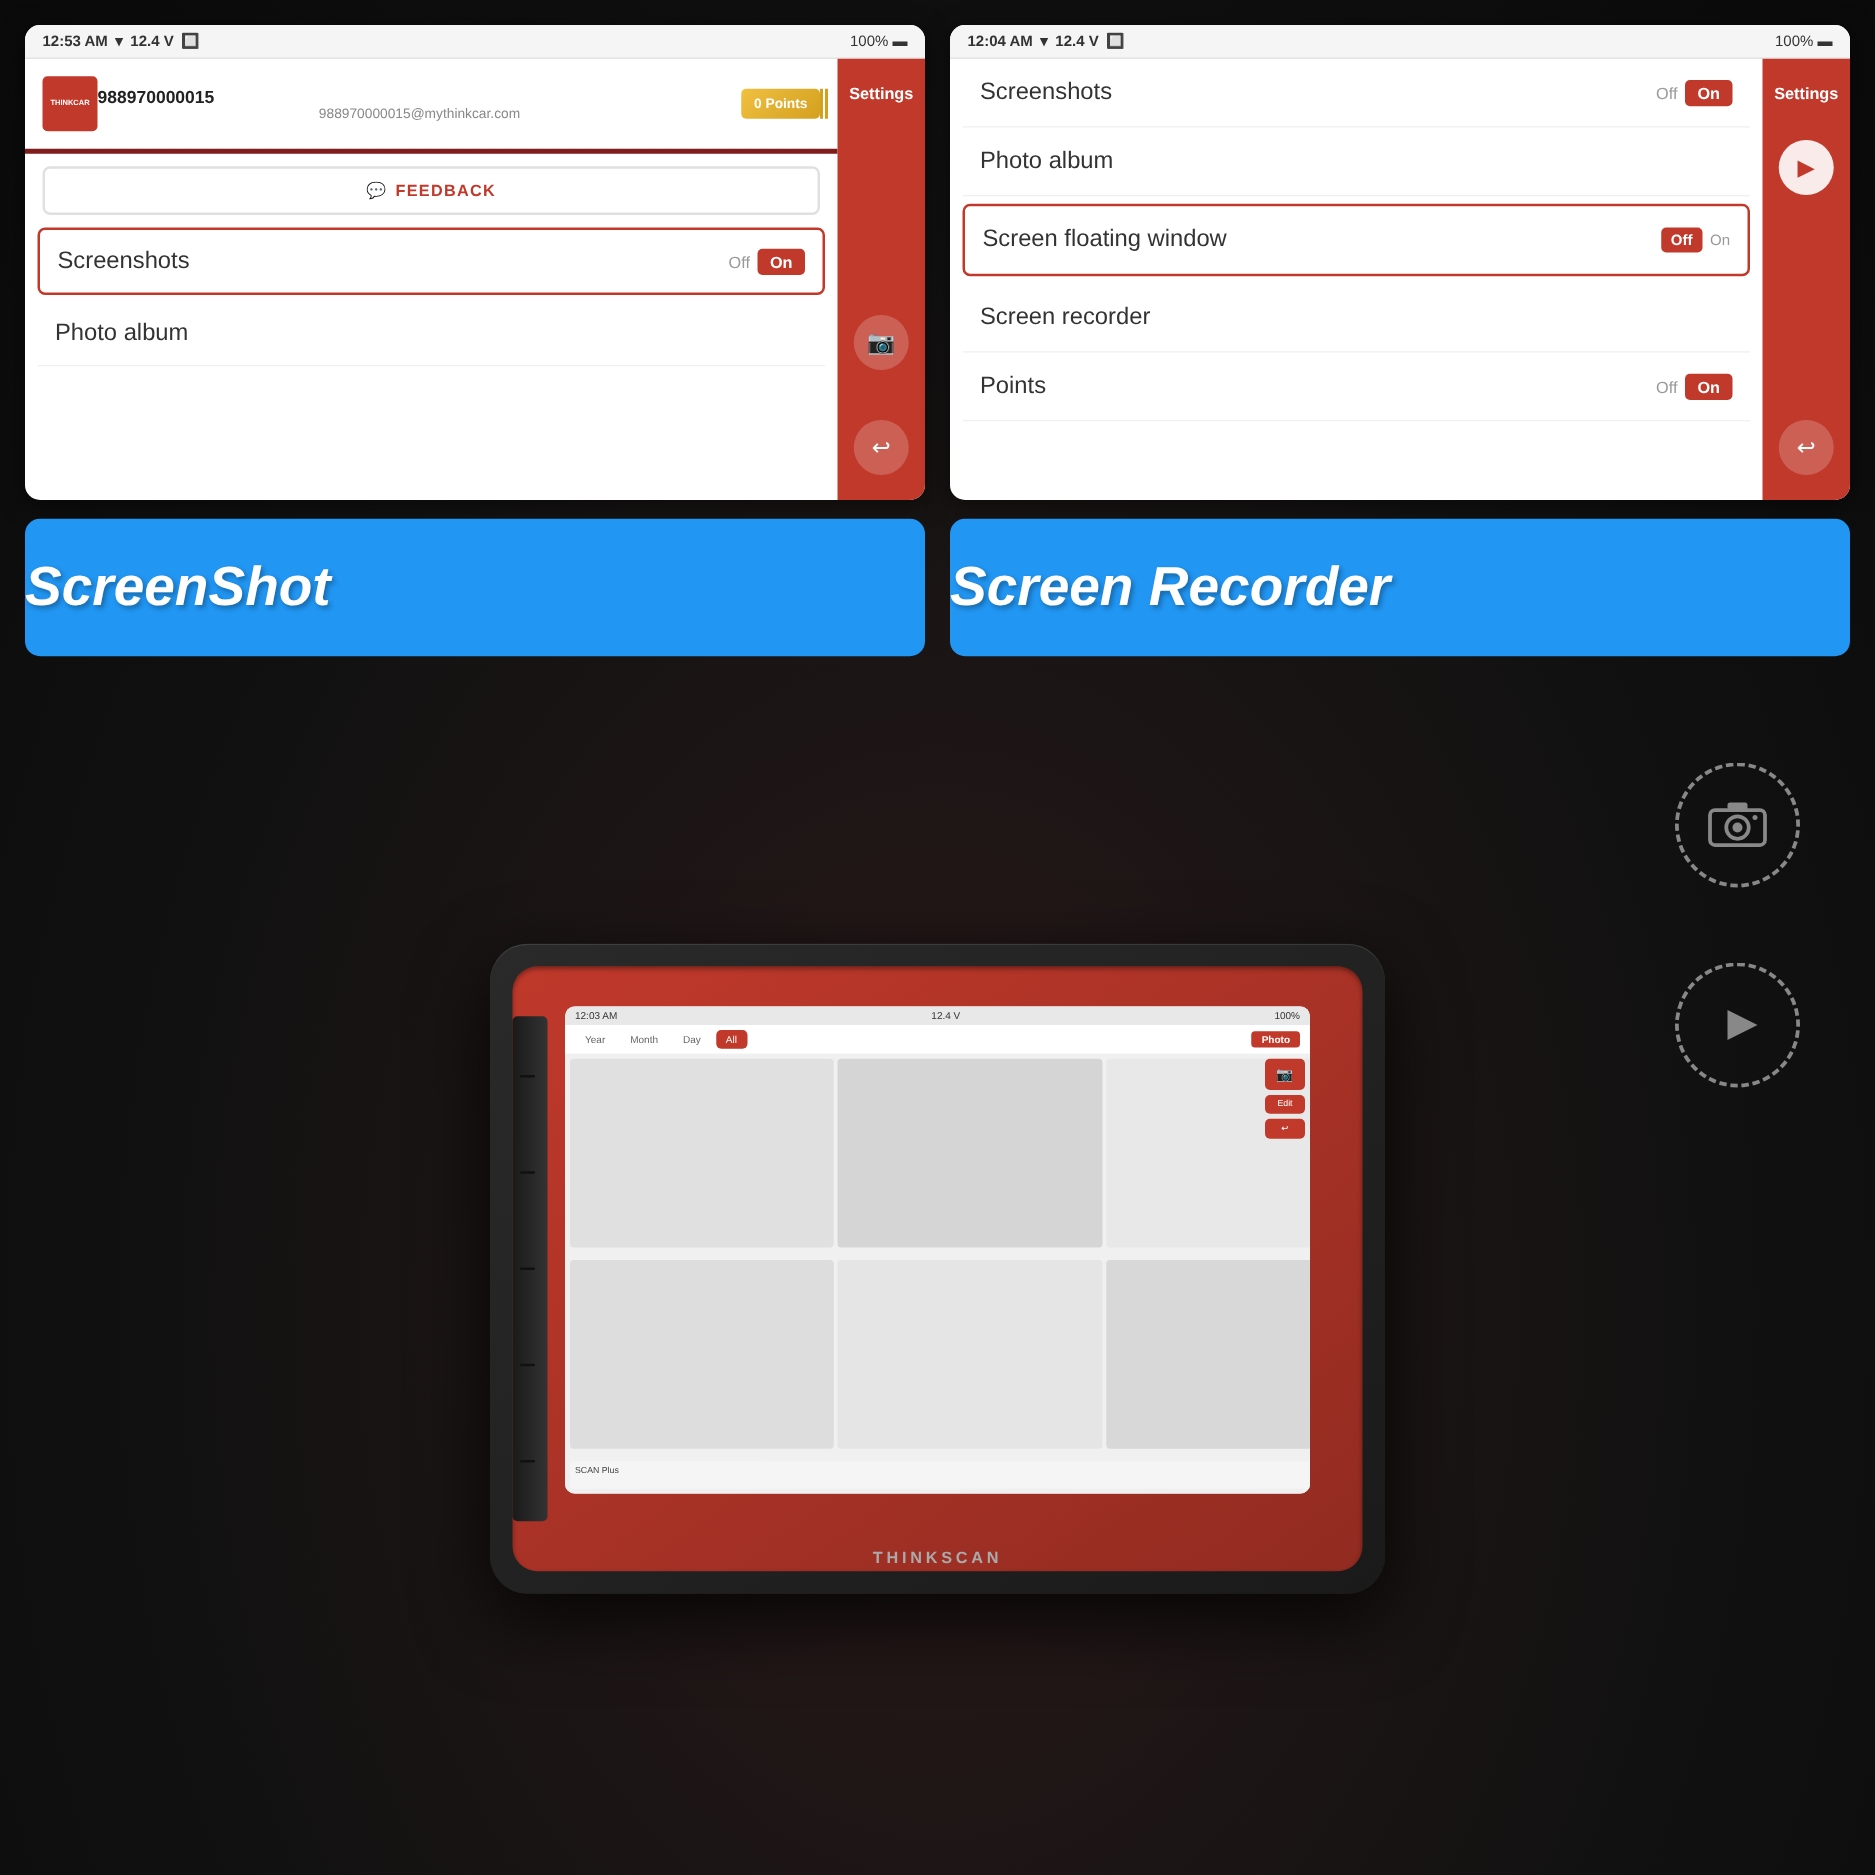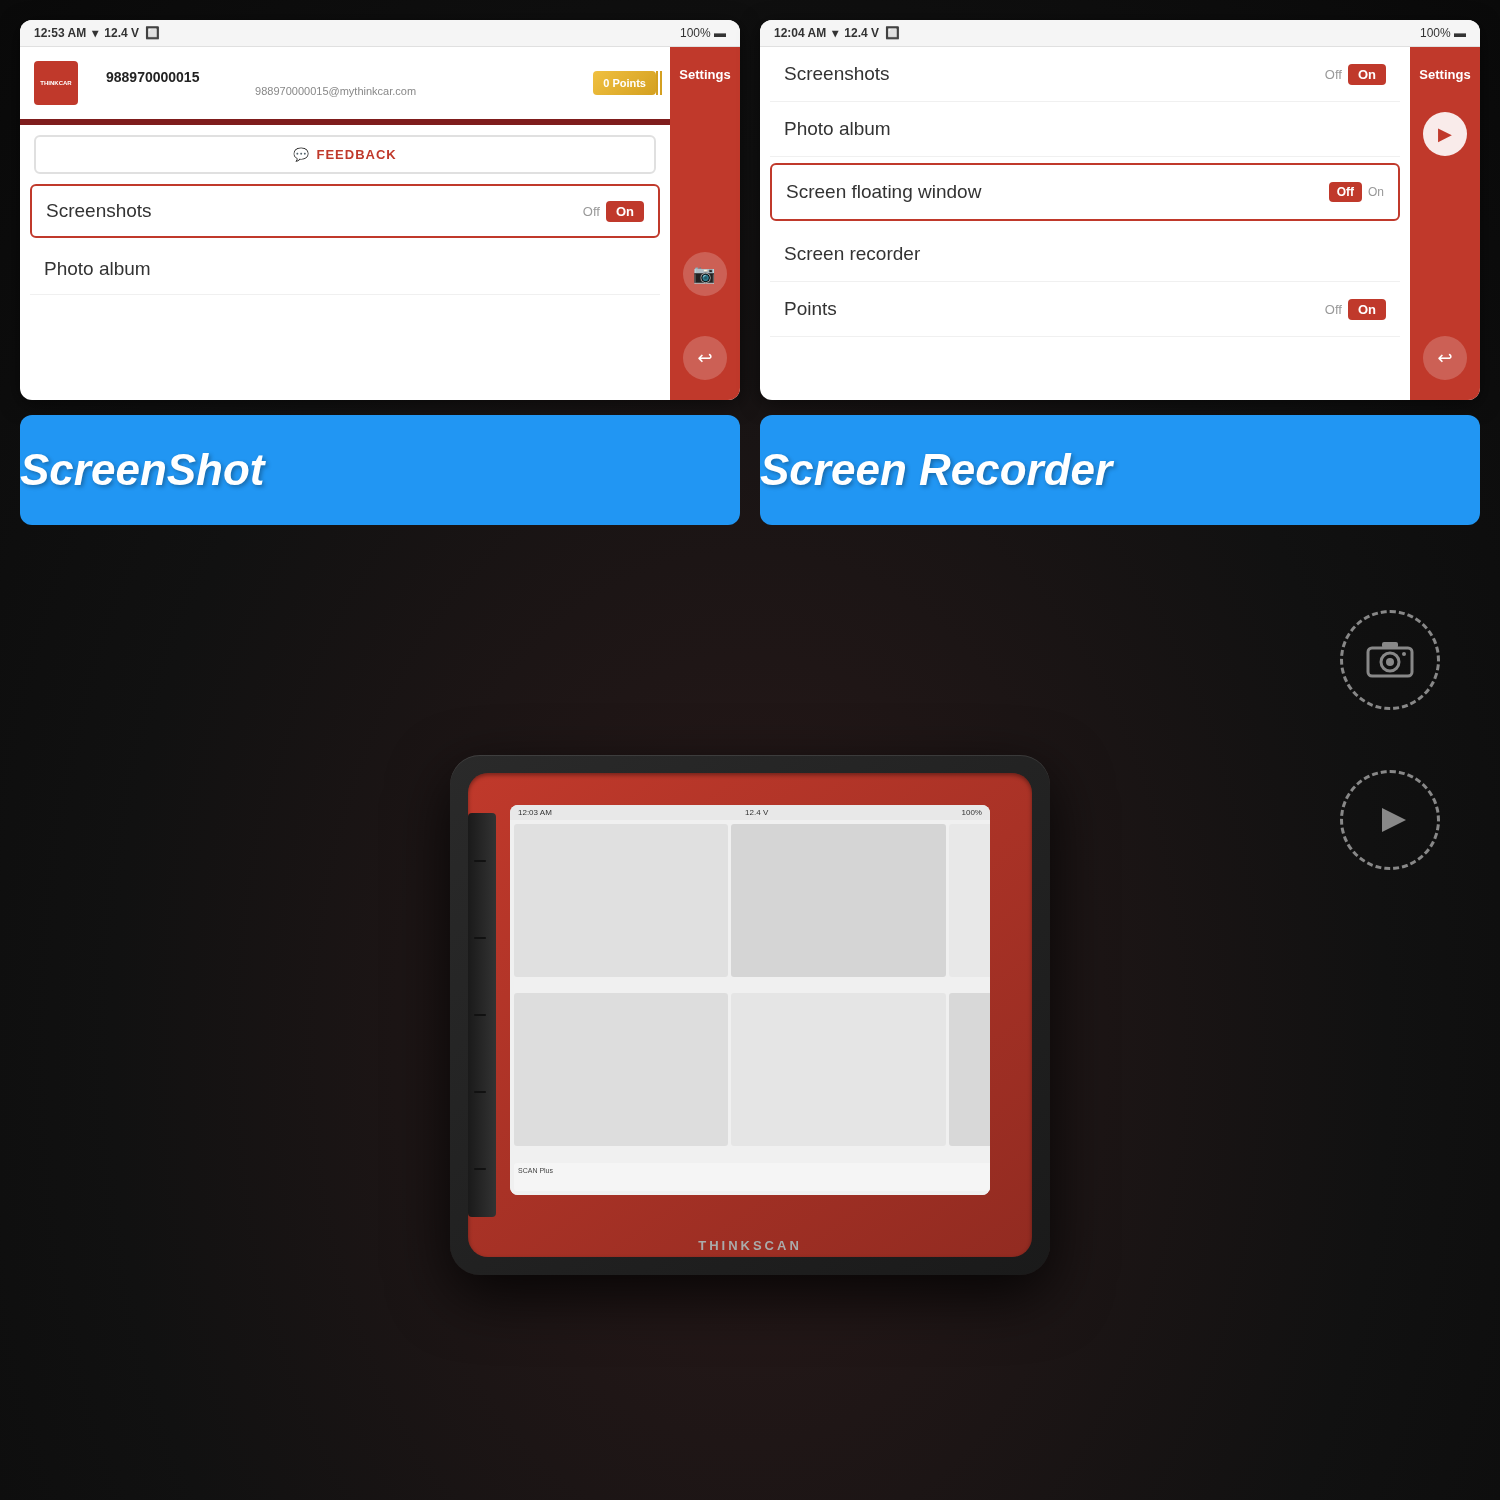--- a/index.html
+++ b/index.html
@@ -71,22 +71,22 @@
 
     .left-main {
       flex: 1;
       padding: 0;
     }
 
     .profile-section {
       display: flex;
       align-items: center;
       padding: 14px;
-      gap: 28px;
-      border-bottom: 6px solid #7f1d1d;
+      gap: 0;
+      border-bottom: 4px solid #7f1d1d;
     }
 
     .thinkcar-logo {
       width: 44px;
       height: 44px;
       background: #c0392b;
       border-radius: 4px;
       display: flex;
       align-items: center;
       justify-content: center;
@@ -344,21 +344,21 @@
       right: 0;
       bottom: 0;
       display: flex;
       align-items: center;
       justify-content: center;
     }
 
     
     .device-wrapper {
       position: relative;
-      width: 600px;
+      width: 716px;
       height: 520px;
     }
 
     .device-body {
       position: absolute;
       inset: 0;
       background: linear-gradient(145deg, #2a2a2a, #1a1a1a);
       border-radius: 30px;
       box-shadow: 0 20px 60px rgba(0,0,0,0.8), inset 0 1px 0 rgba(255,255,255,0.1);
     }
@@ -648,20 +648,28 @@
           <div style="height:2px;background:#111;border-radius:1px;"></div>
         </div>
       </div>
 
       <div class="device-screen">
         <div class="screen-inner">
           <div class="screen-status">
             <span>12:03 AM</span>
             <span>12.4 V</span>
             <span>100%</span>
+          </div>
+          <div class="screen-toolbar">
+            <span class="screen-tab">Year</span>
+            <span class="screen-tab">Month</span>
+            <span class="screen-tab">Day</span>
+            <span class="screen-tab active">All</span>
+            <div style="flex:1"></div>
+            <span style="background:#c0392b;color:#fff;padding:2px 8px;border-radius:3px;font-size:8px;font-weight:700;">Photo</span>
           </div>
           <div class="screen-content">
             <div class="screen-thumbnails">
               <div class="screen-thumb" style="background:#e0e0e0;"></div>
               <div class="screen-thumb" style="background:#d5d5d5;"></div>
               <div class="screen-thumb" style="background:#e8e8e8;"></div>
               <div class="screen-thumb" style="background:#ddd;"></div>
               <div class="screen-thumb" style="background:#e5e5e5;"></div>
               <div class="screen-thumb" style="background:#d8d8d8;"></div>
               <div style="grid-column:1/-1;background:#f5f5f5;border-radius:3px;padding:4px;font-size:7px;color:#444;">

